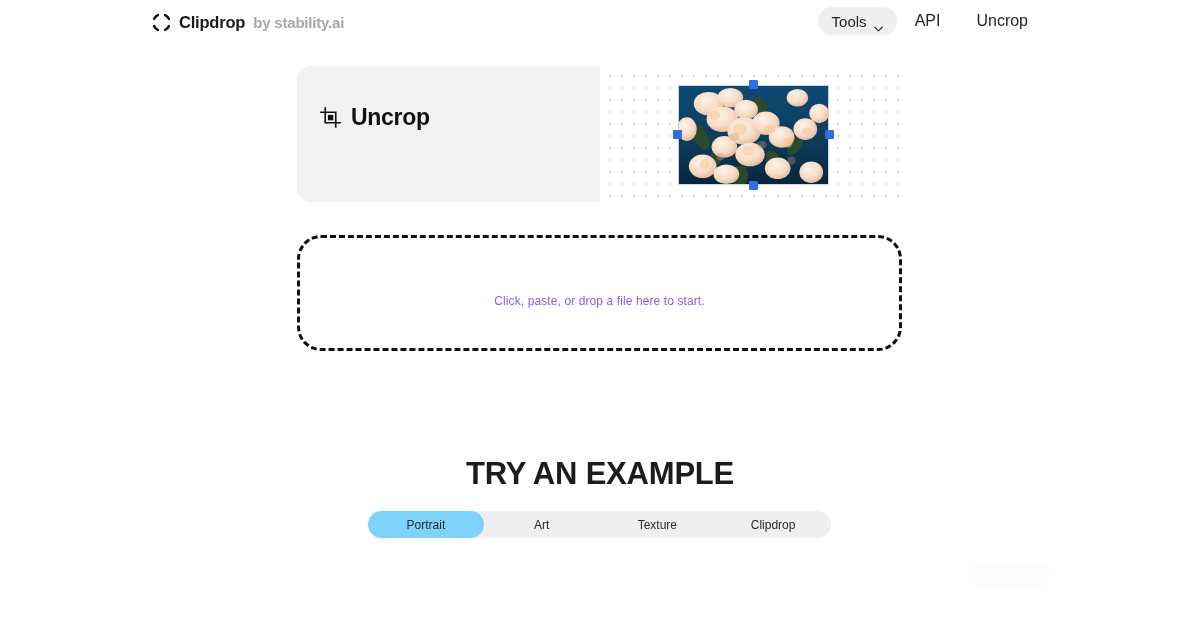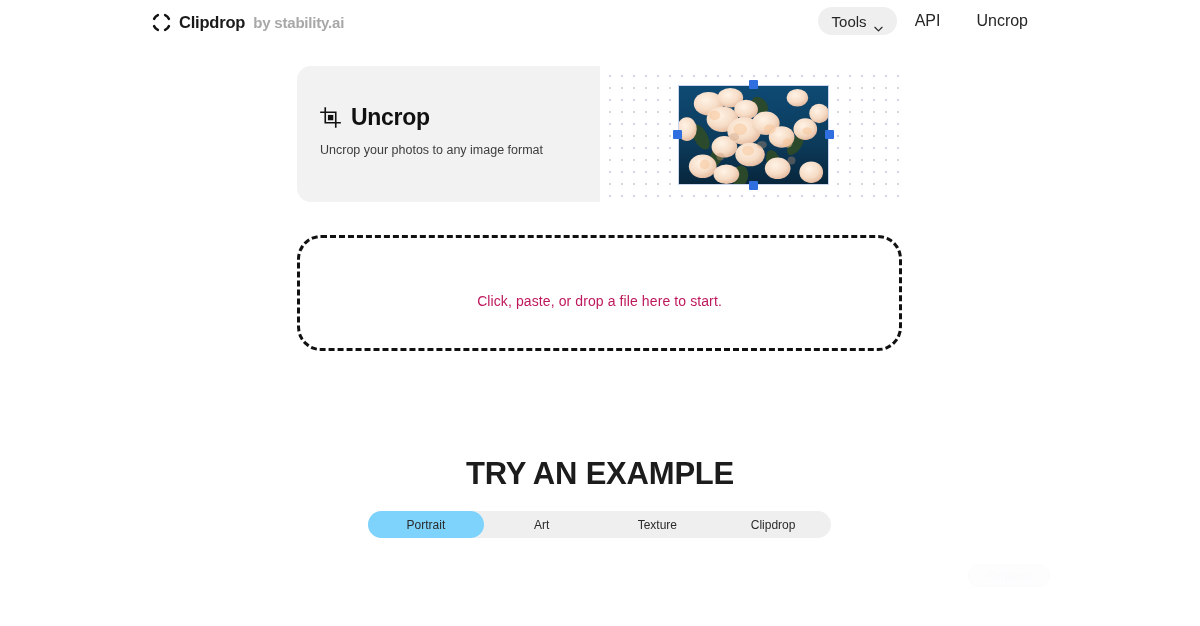--- a/index.html
+++ b/index.html
@@ -181,22 +181,22 @@
     height: 116px;
     border: 3px dashed #111111;
     border-radius: 24px;
     display: flex;
     align-items: center;
     justify-content: center;
     cursor: pointer;
     background: #ffffff;
   }
   .dropzone-text {
-    font-size: 14px;
-    color: #be185d;
+    font-size: 12px;
+    color: #8b5cf6;
     letter-spacing: 0.1px;
     margin-top: 16px;
   }
 
   
   .example-heading {
     position: absolute;
     left: 0;
     top: 456px;
     width: 1200px;
@@ -293,21 +293,20 @@
         <svg viewBox="0 0 22 22" xmlns="http://www.w3.org/2000/svg">
           <g stroke="#111111" stroke-width="1.7" fill="none" stroke-linecap="square">
             <path d="M5.5 1 L5.5 16.5 L21 16.5"></path>
             <path d="M1 5.5 L16.5 5.5 L16.5 21"></path>
           </g>
           <rect x="8.3" y="8.3" width="5.6" height="5.6" fill="#111111"></rect>
         </svg>
       </span>
       <h1 class="tool-title">Uncrop</h1>
     </div>
-    <p class="tool-sub">Uncrop your photos to any image format</p>
   </div>
 
   <div class="tool-right">
     <div class="preview-wrap">
       <div class="preview-img">
         <svg viewBox="0 0 151 100" preserveAspectRatio="none" xmlns="http://www.w3.org/2000/svg">
           <defs>
             <radialGradient id="pet" cx="40%" cy="35%" r="70%">
               <stop offset="0%" stop-color="#fff3e6"></stop>
               <stop offset="60%" stop-color="#f6dcc6"></stop>

